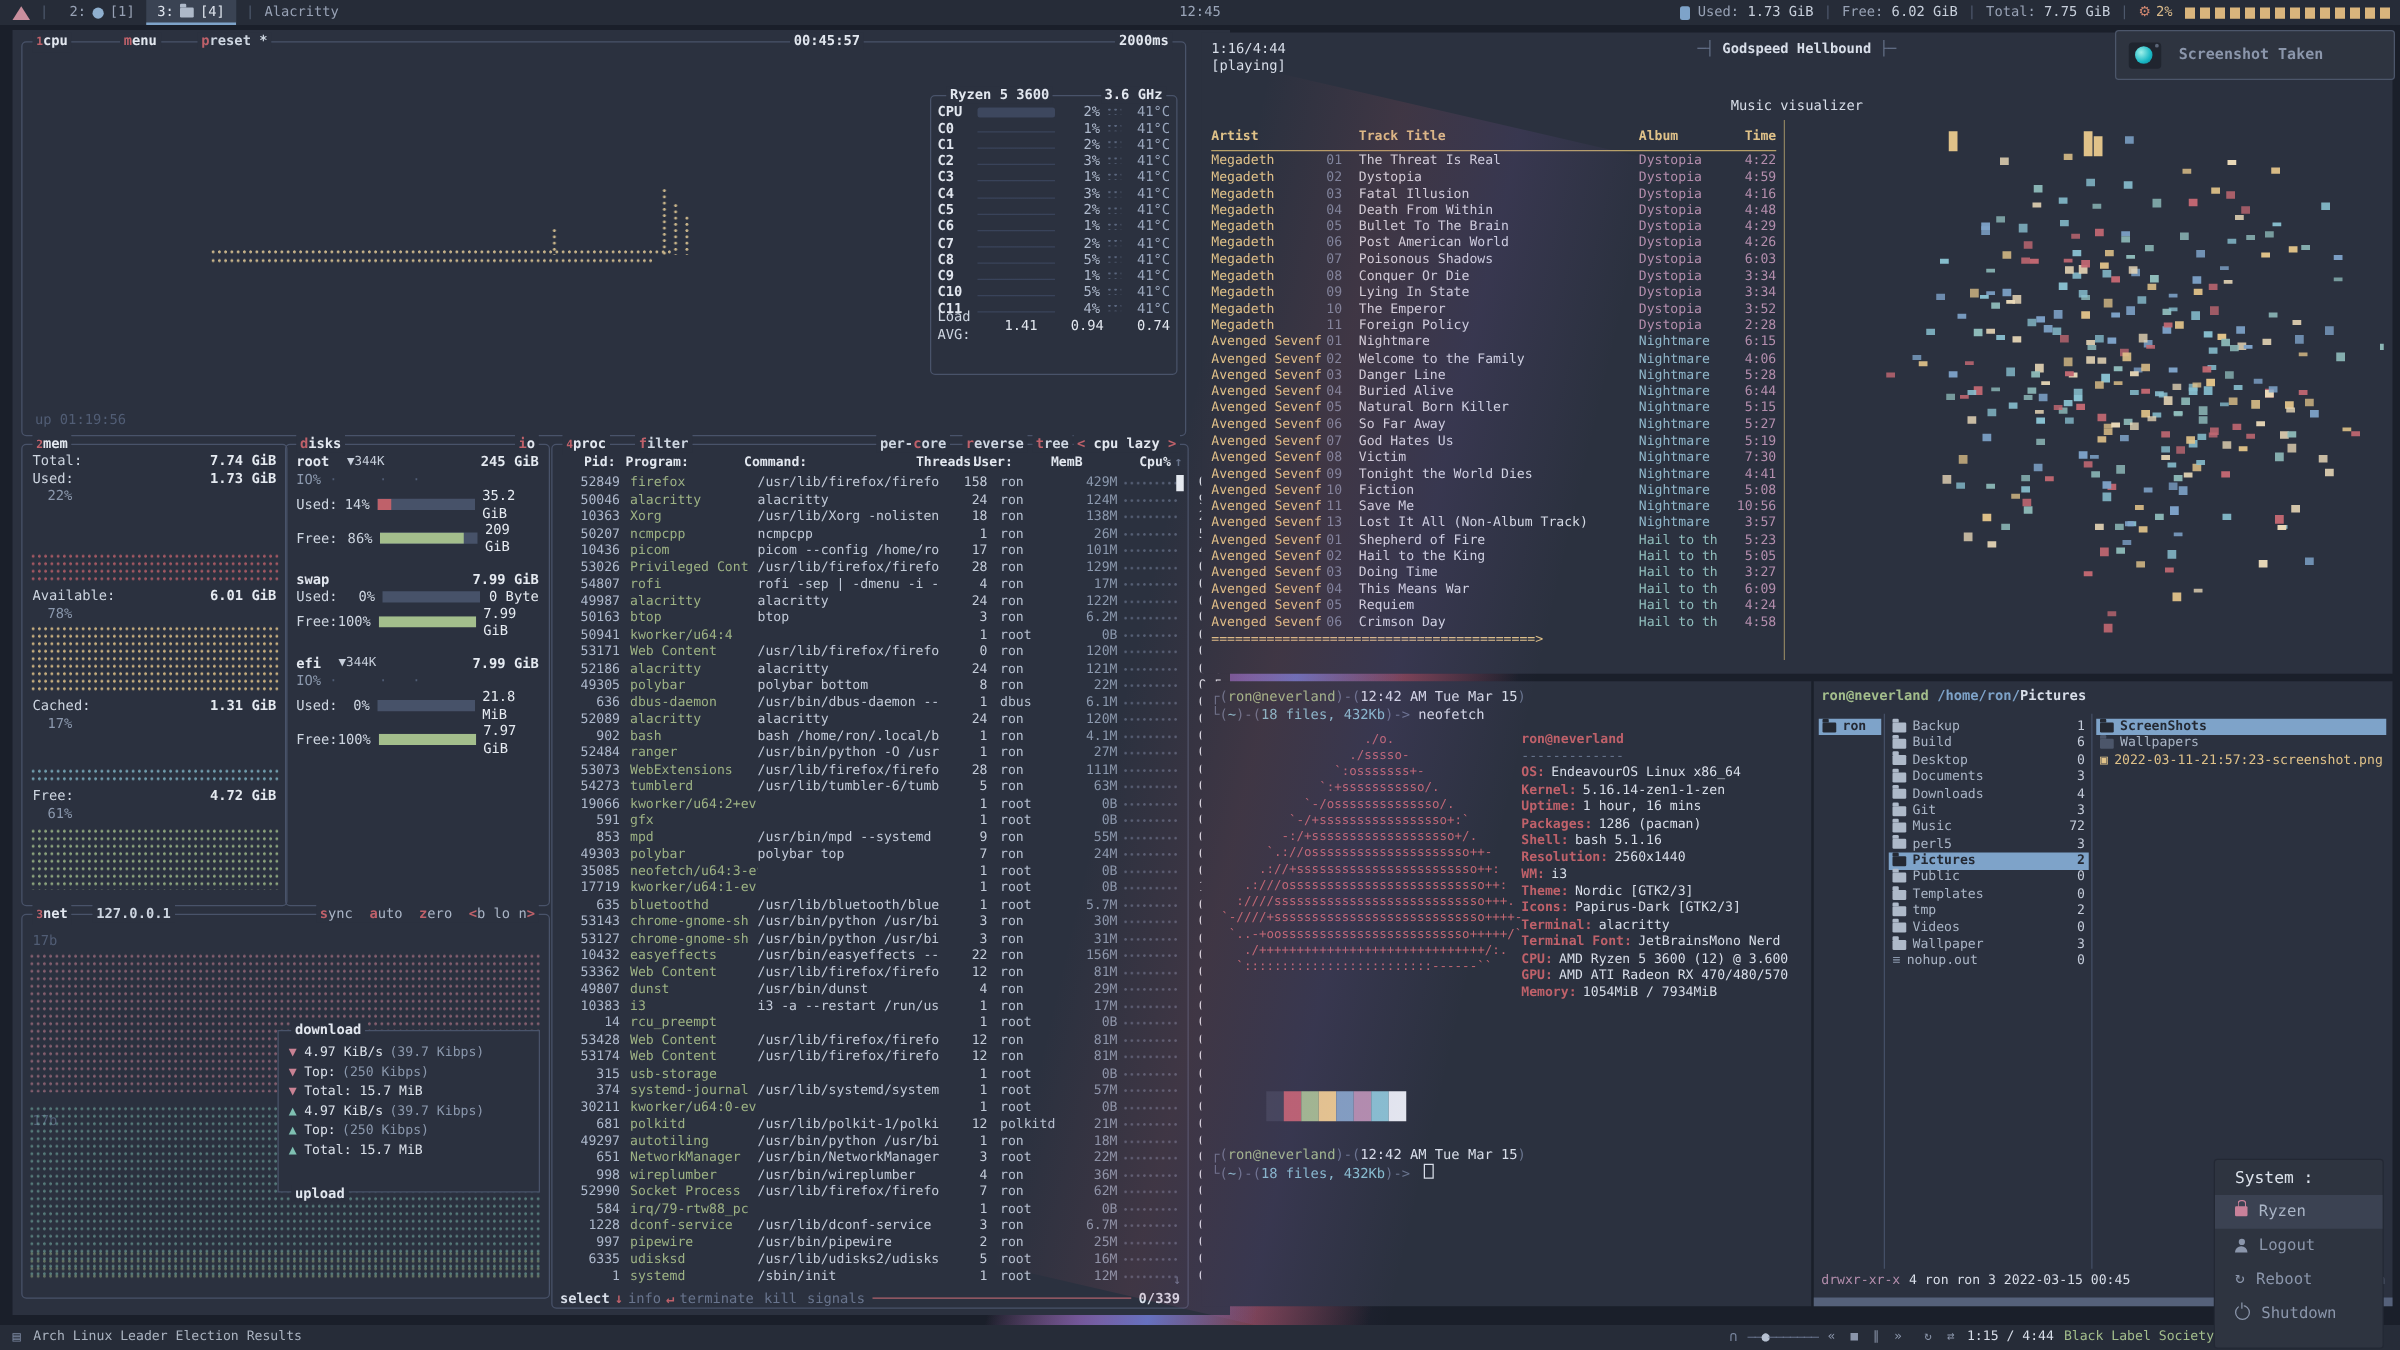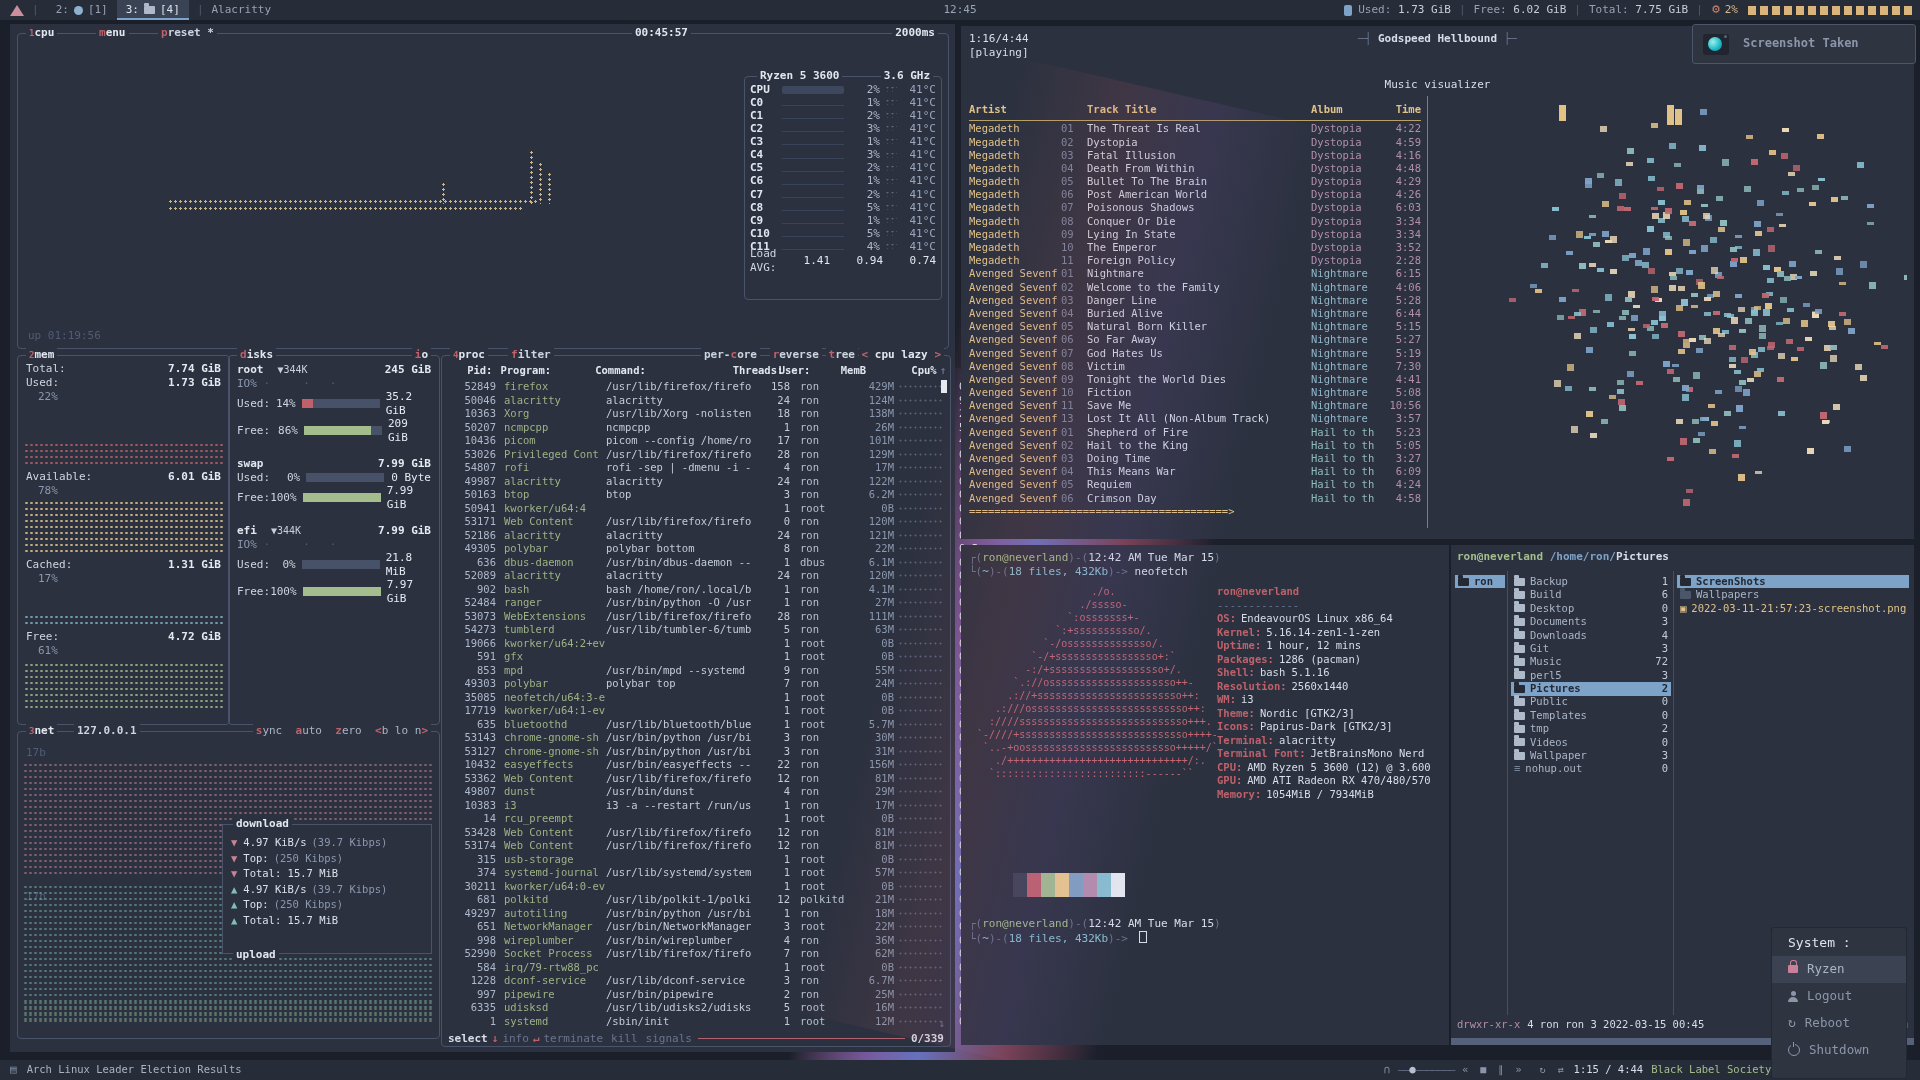--- a/index.html
+++ b/index.html
@@ -187,21 +187,21 @@
             <i></i>
             <i></i>
             <i></i>
             <i></i>
             <i></i>
           </span>
       </span>
     </div>
   </div>
 
-  <div class="win" style="left:10px;top:24px;width:945px;height:1028px;">
+  <div class="win" style="left:10px;top:24px;width:945px;height:1028px;padding-left:29px;">
 
     <div class="panel" style="left:7px;top:9px;width:930px;height:314px;">
       <span class="ptitle" style="left:8px;"><span class="sup">1</span><span>cpu</span></span>
       <span class="ptitle" style="left:78px;"><span class="rkey">m</span><span>enu</span></span>
       <span class="ptitle" style="left:140px;color:#cdd5e0;"><span class="rkey">p</span><span>reset *</span></span>
       <span class="ptitle" style="left:614px;">00:45:57</span>
       <span class="ptitle" style="right:10px;">2000ms</span>
 
       <div class="dots-h" style="left:150px;top:166px;width:370px;"></div>
       <div class="dots-h" style="left:150px;top:173px;width:356px;"></div>
@@ -1649,21 +1649,21 @@
       <div class="nline">
             <span class="nlabel">OS</span>
             <span>EndeavourOS Linux x86_64</span>
           </div>
           <div class="nline">
             <span class="nlabel">Kernel</span>
             <span>5.16.14-zen1-1-zen</span>
           </div>
           <div class="nline">
             <span class="nlabel">Uptime</span>
-            <span>1 hour, 12 mins</span>
+            <span>1 hour, 16 mins</span>
           </div>
           <div class="nline">
             <span class="nlabel">Packages</span>
             <span>1286 (pacman)</span>
           </div>
           <div class="nline">
             <span class="nlabel">Shell</span>
             <span>bash 5.1.16</span>
           </div>
           <div class="nline">

